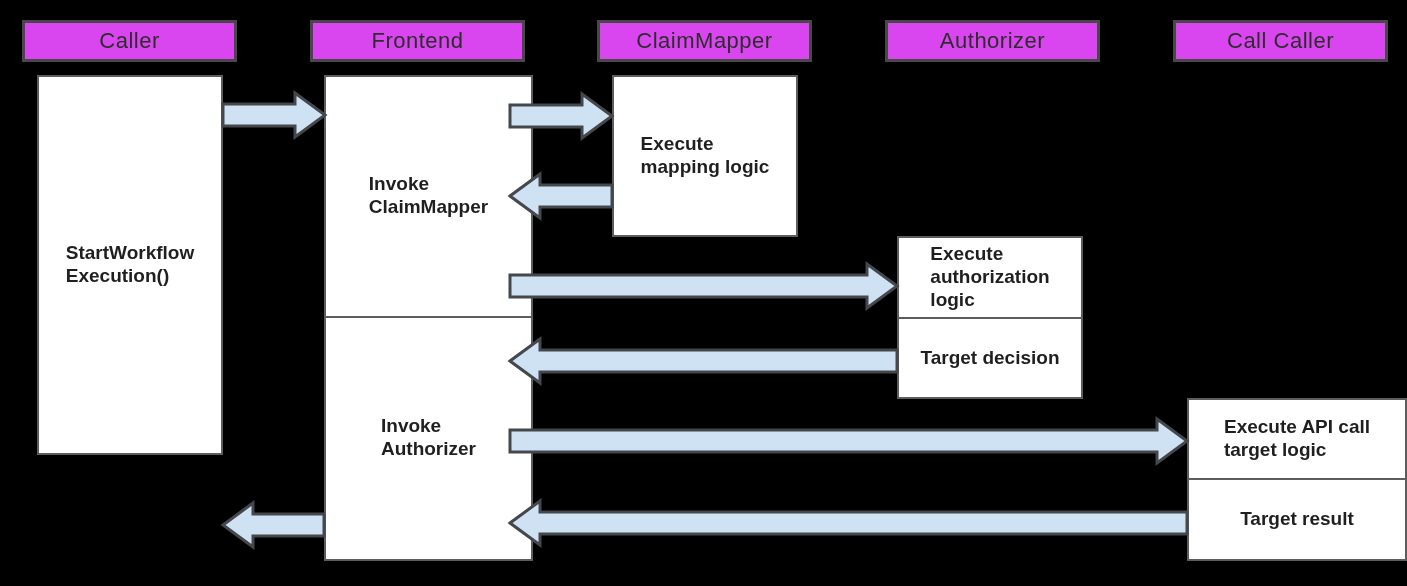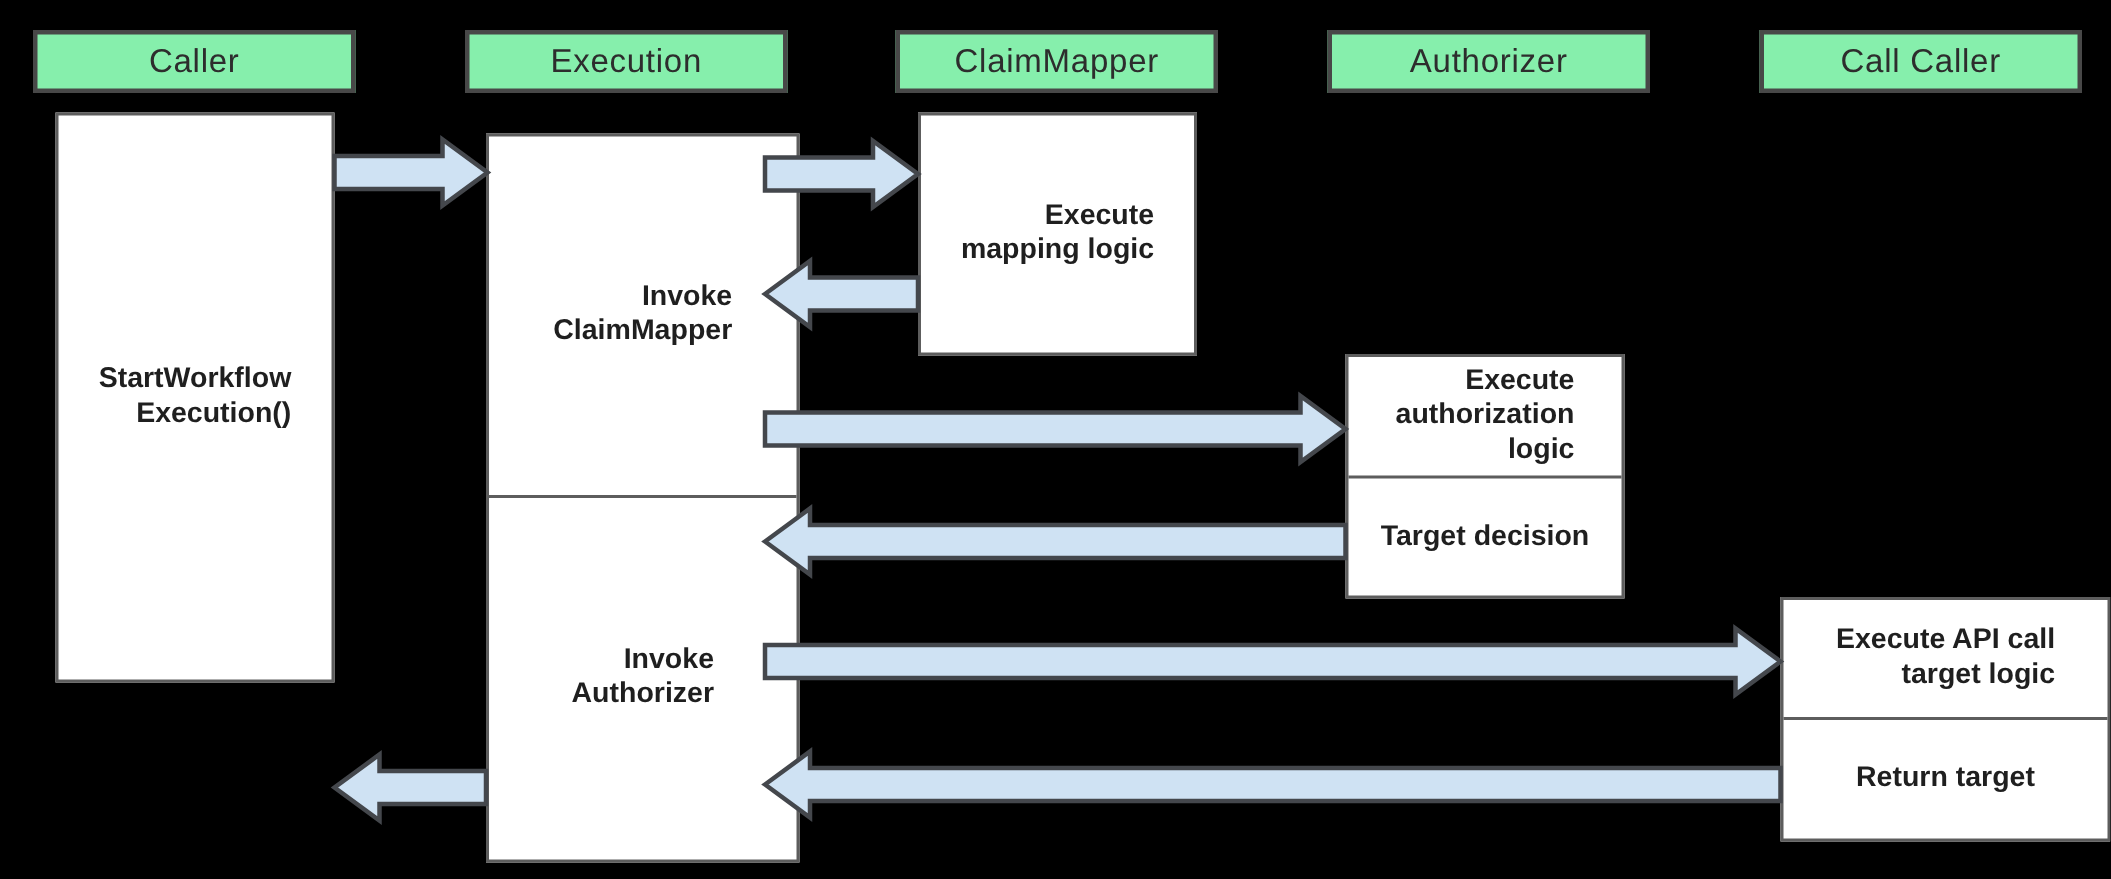--- a/index.html
+++ b/index.html
@@ -10,21 +10,21 @@
     background: #000;
     font-family: "Liberation Sans", sans-serif;
     overflow: hidden;
   }
   .hdr {
     position: absolute;
     top: 20px;
     width: 215px;
     height: 42px;
     box-sizing: border-box;
-    background: #86efac;
+    background: #d946ef;
     border: 3px solid #484848;
     display: flex;
     align-items: center;
     justify-content: center;
     font-size: 22px;
     font-weight: 400;
     color: #2d2d2d;
     letter-spacing: 0.5px;
   }
   .act {
@@ -33,21 +33,21 @@
     background: #ffffff;
     border: 2px solid #5d5d5d;
     display: flex;
     flex-direction: column;
   }
   .sec {
     box-sizing: border-box;
     display: flex;
     align-items: center;
     justify-content: center;
-    text-align: right;
+    text-align: left;
     font-size: 19px;
     font-weight: 700;
     color: #1f1f1f;
     line-height: 1.2;
     white-space: pre-line;
   }
   .sec + .sec { border-top: 2px solid #5d5d5d; }
   #arrows {
     position: absolute;
     left: 0; top: 0;
@@ -55,31 +55,31 @@
     height: 586px;
     pointer-events: none;
   }
 </style>
 </head>
 <body>
 
 <div class="canvas">
 
   <div class="hdr" style="left:22px">Caller</div>
-  <div class="hdr" style="left:310px">Execution</div>
+  <div class="hdr" style="left:310px">Frontend</div>
   <div class="hdr" style="left:597px">ClaimMapper</div>
   <div class="hdr" style="left:885px">Authorizer</div>
   <div class="hdr" style="left:1173px">Call Caller</div>
 
   <div class="act" style="left:37px;top:75px;width:186px;height:380px">
     <div class="sec" style="flex:1">StartWorkflow
 Execution()</div>
   </div>
 
-  <div class="act" style="left:324px;top:89px;width:209px;height:486px">
+  <div class="act" style="left:324px;top:75px;width:209px;height:486px">
     <div class="sec" style="flex:161">Invoke
 ClaimMapper</div>
     <div class="sec" style="flex:163">Invoke
 Authorizer</div>
   </div>
 
   <div class="act" style="left:612px;top:75px;width:186px;height:162px">
     <div class="sec" style="flex:81">Execute
 mapping logic</div>
   </div>
@@ -87,21 +87,21 @@
   <div class="act" style="left:897px;top:236px;width:186px;height:163px">
     <div class="sec" style="flex:82">Execute
 authorization
 logic</div>
     <div class="sec" style="flex:81">Target decision</div>
   </div>
 
   <div class="act" style="left:1187px;top:398px;width:220px;height:163px">
     <div class="sec" style="flex:81">Execute API call
 target logic</div>
-    <div class="sec" style="flex:82">Return target</div>
+    <div class="sec" style="flex:82">Target result</div>
   </div>
 
   <svg id="arrows" xmlns="http://www.w3.org/2000/svg">
       <polygon points="223,104 295,104 295,93 325,115 295,137 295,126 223,126" fill="#cfe2f3" stroke="#44474c" stroke-width="3" stroke-linejoin="miter"></polygon>
       <polygon points="510,105 582,105 582,94 612,116 582,138 582,127 510,127" fill="#cfe2f3" stroke="#44474c" stroke-width="3" stroke-linejoin="miter"></polygon>
       <polygon points="612,185 540,185 540,174 510,196 540,218 540,207 612,207" fill="#cfe2f3" stroke="#44474c" stroke-width="3" stroke-linejoin="miter"></polygon>
       <polygon points="510,275 867,275 867,264 897,286 867,308 867,297 510,297" fill="#cfe2f3" stroke="#44474c" stroke-width="3" stroke-linejoin="miter"></polygon>
       <polygon points="897,350 540,350 540,339 510,361 540,383 540,372 897,372" fill="#cfe2f3" stroke="#44474c" stroke-width="3" stroke-linejoin="miter"></polygon>
       <polygon points="510,430 1157,430 1157,419 1187,441 1157,463 1157,452 510,452" fill="#cfe2f3" stroke="#44474c" stroke-width="3" stroke-linejoin="miter"></polygon>
       <polygon points="1187,512 540,512 540,501 510,523 540,545 540,534 1187,534" fill="#cfe2f3" stroke="#44474c" stroke-width="3" stroke-linejoin="miter"></polygon>

